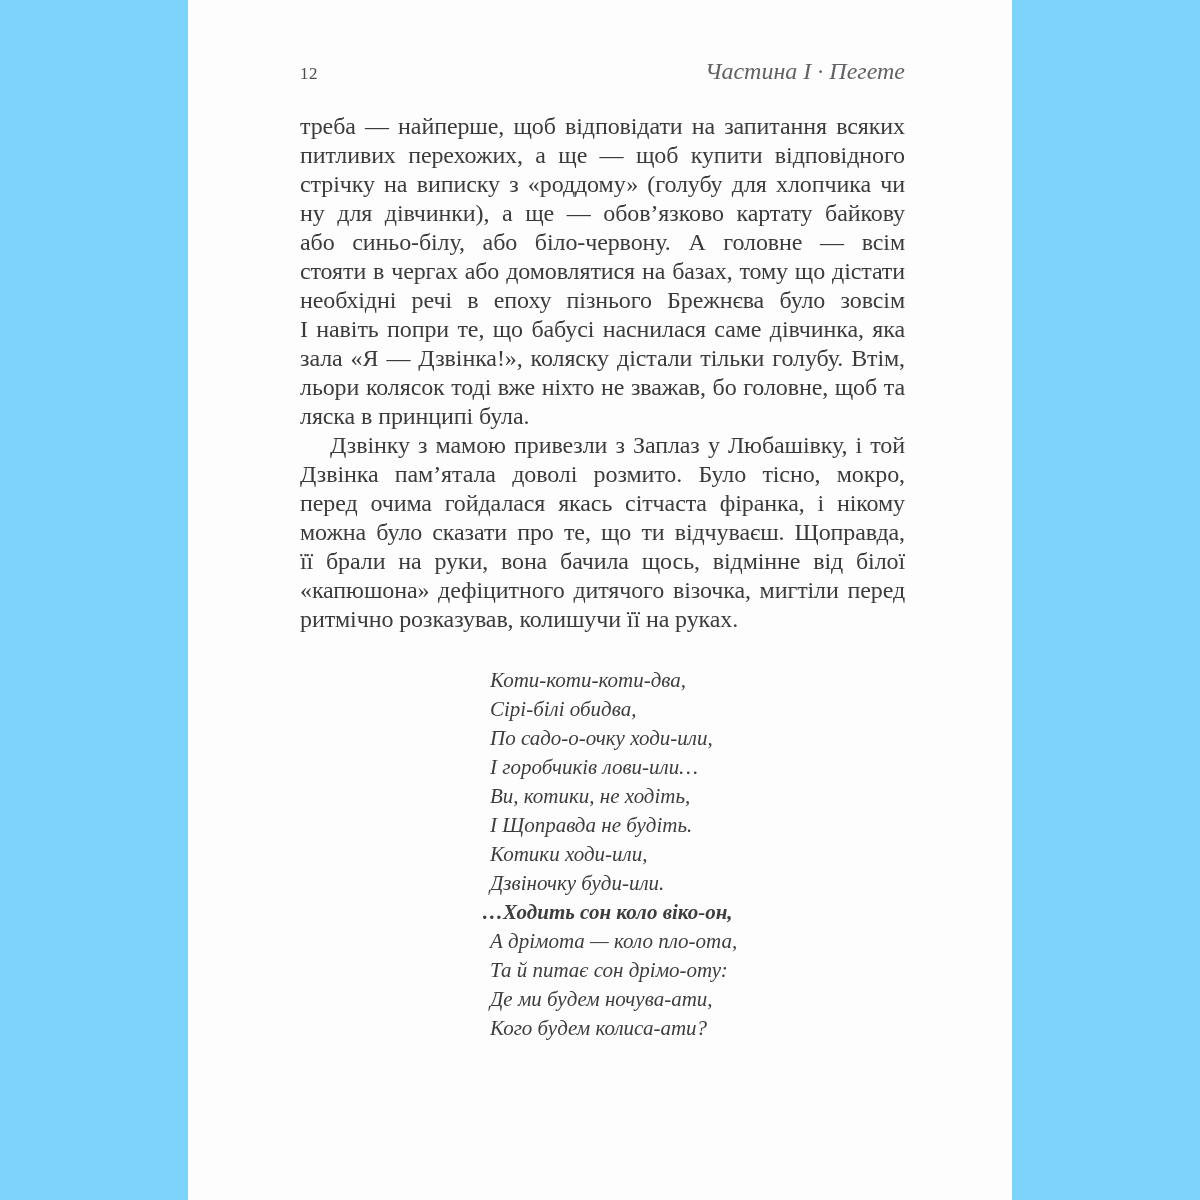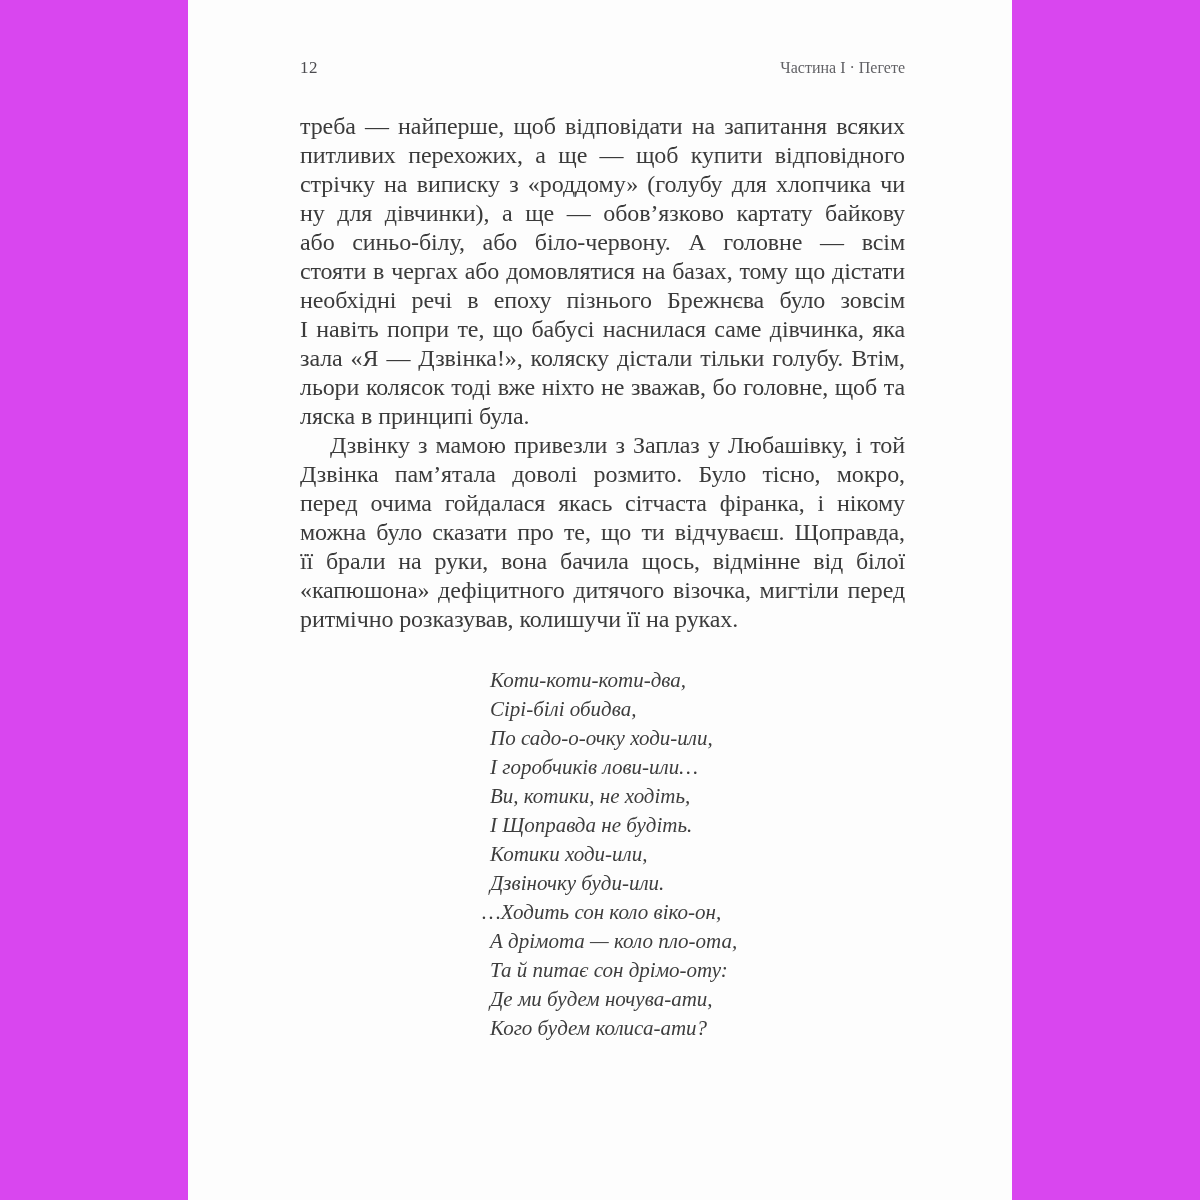--- a/index.html
+++ b/index.html
@@ -8,21 +8,21 @@
     background: #000000;
     width: 1200px;
     height: 1200px;
     overflow: hidden;
     font-family: "Liberation Serif", "DejaVu Serif", serif;
   }
   .stage {
     position: relative;
     width: 1200px;
     height: 1200px;
-    background: #d946ef;
+    background: #7dd3fc;
   }
   .page {
     position: absolute;
     left: 188px;
     top: 0;
     width: 824px;
     height: 1200px;
     background: #fdfdfd;
   }
   .content {
@@ -36,21 +36,22 @@
     padding-top: 58px;
     height: 24px;
     color: #5e5e62;
   }
   .page-number {
     font-size: 17px;
     letter-spacing: 0.5px;
     color: #4c4c50;
   }
   .running-head {
-    font-size: 16px;
+    font-style: italic;
+    font-size: 24px;
     color: #626266;
   }
   .text-block {
     margin-top: 30px;
     color: #3b3b3b;
     font-size: 24px;
     letter-spacing: -0.1px;
   }
   .line {
     height: 29px;
@@ -80,20 +81,21 @@
     font-size: 21px;
     font-style: italic;
   }
   .poem-line {
     height: 29px;
     line-height: 29px;
     white-space: nowrap;
   }
   .poem-line.hang {
     margin-left: -8px;
+    font-weight: bold;
   }
 </style>
 </head>
 <body>
 
 <div class="stage">
   <div class="page">
     <div class="content">
 
       <div class="page-header">

